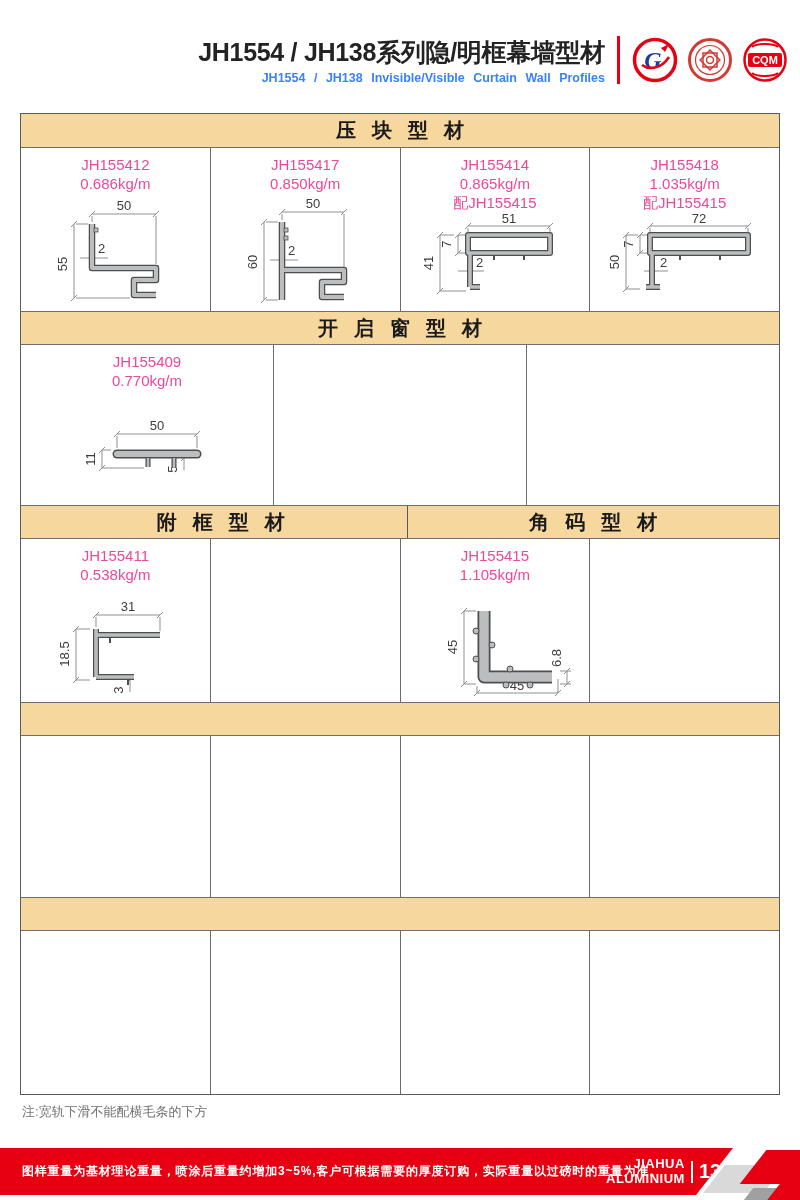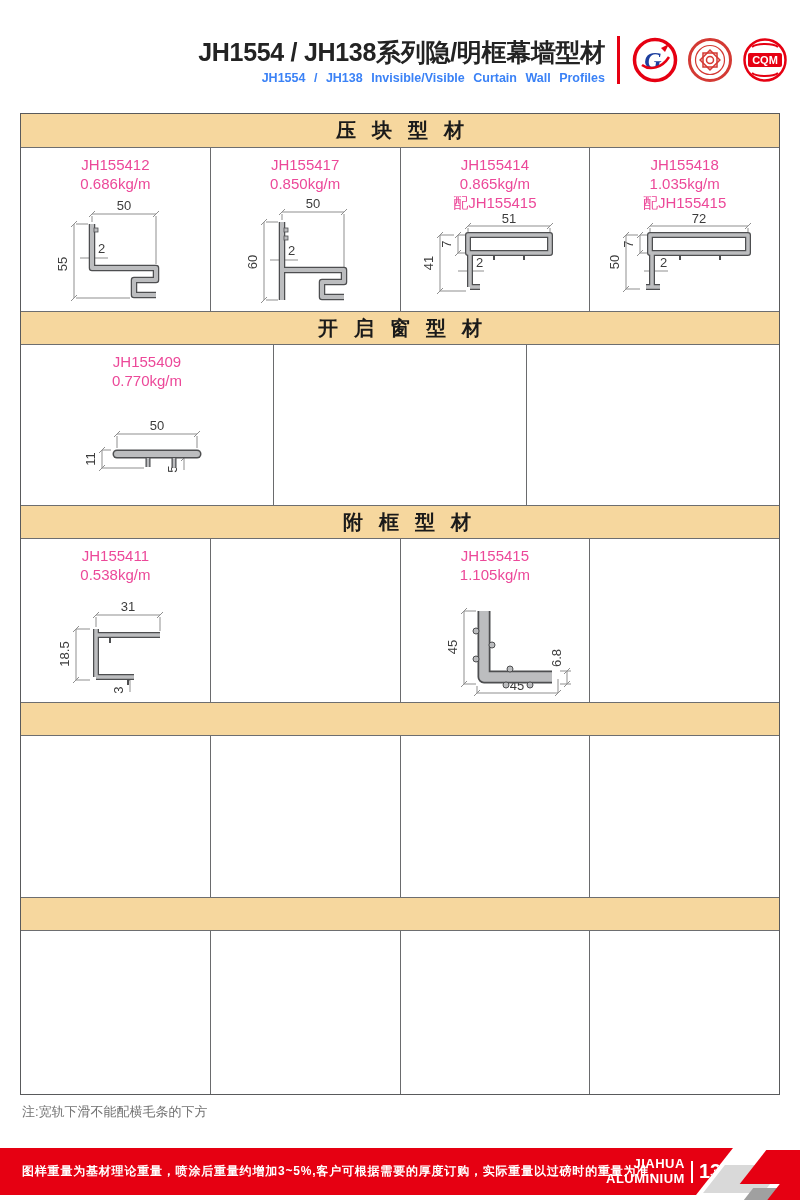--- a/index.html
+++ b/index.html
@@ -207,20 +207,23 @@
 
 
     <div class="cell"></div>
     <div class="cell"></div>
   </div>
 
   <div class="band band-split">
     <div class="band-half">
       <span>附框型材</span>
     </div>
+    <div class="band-half">
+      <span>角码型材</span>
+    </div>
   </div>
 
   <div class="row row-3">
 
     <div class="cell">
       <div class="p-label">JH155411</div>
       <div class="p-label">0.538kg/m</div>
       <svg class="draw" width="170" height="115" viewBox="0 0 170 115">
         <path class="dim" d="M66,30 H130 M63,33 l6,-6 M127,33 l6,-6 M66,32 V42 M130,32 V46"></path>
         <text class="dimt" x="98" y="26" text-anchor="middle">31</text>

